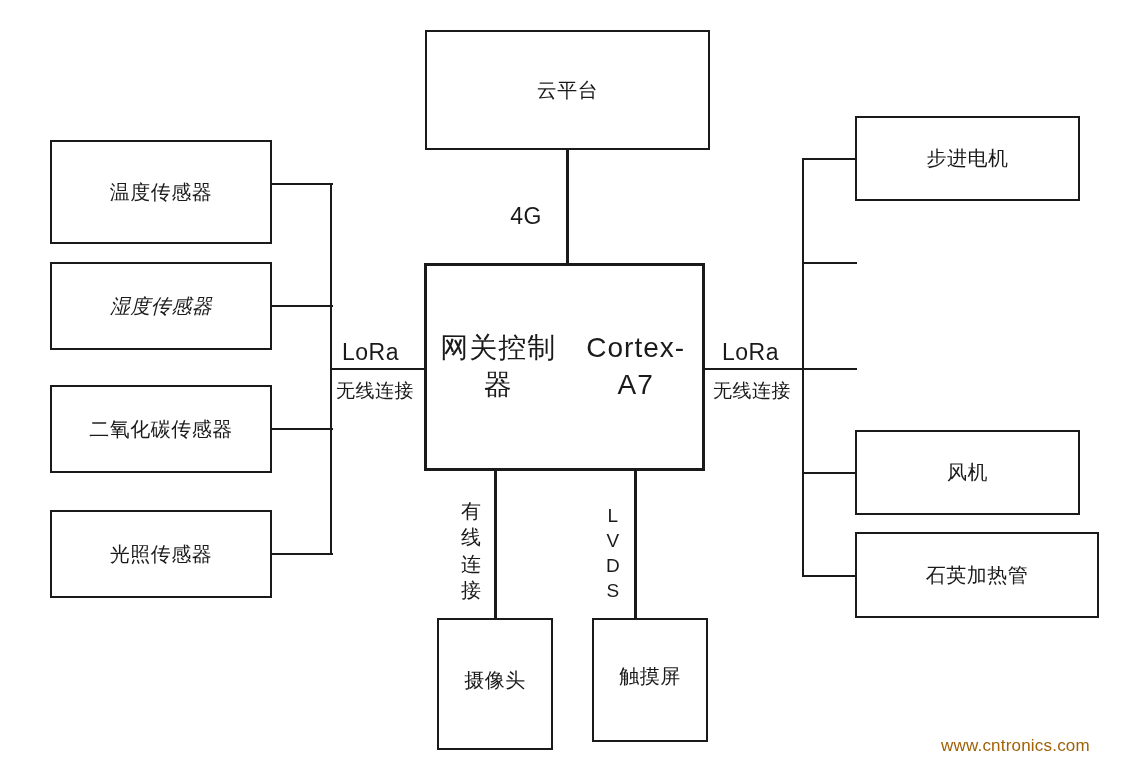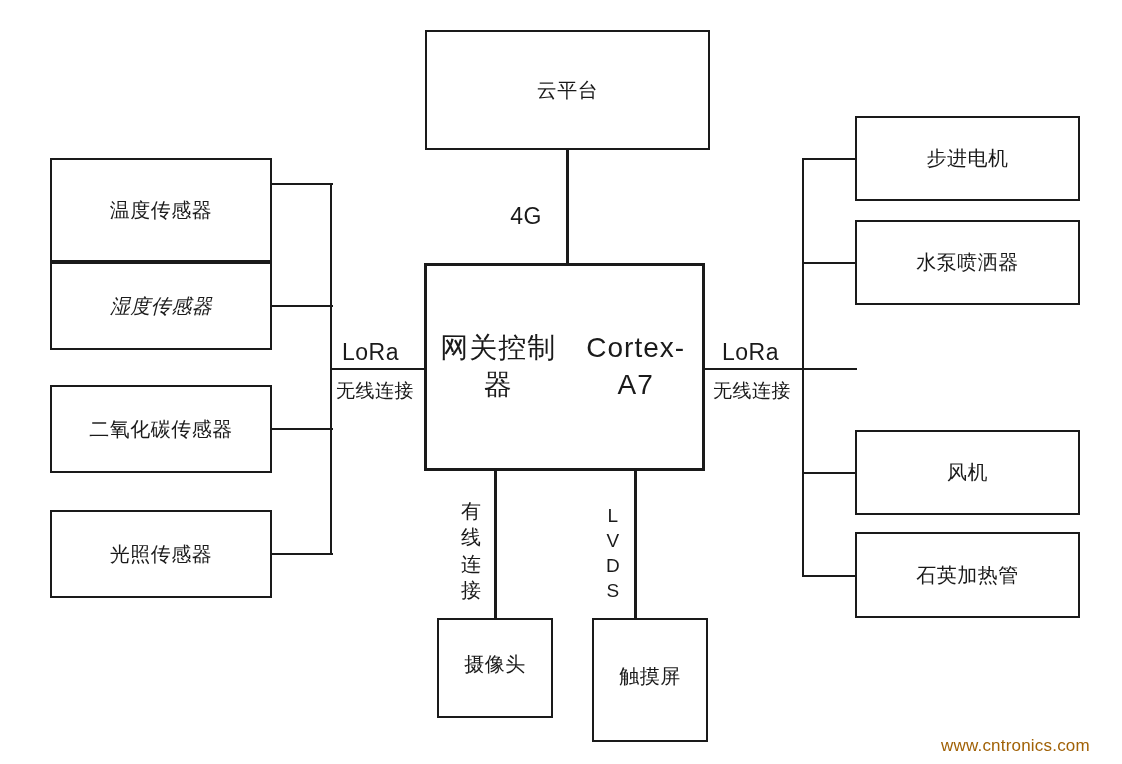--- a/index.html
+++ b/index.html
@@ -130,21 +130,21 @@
   </div>
 
   <div class="line v" style="left:566px; top:150px; width:3px; height:114px;"></div>
   <div class="edge-label g4" style="left:542px; top:203px; transform:translateX(-100%);">4G</div>
 
   <div class="node thick controller" style="left:424px; top:263px; width:281px; height:208px;">
     <span class="node-label">网关控制器</span>
     <span class="node-label">Cortex-A7</span>
   </div>
 
-  <div class="node" style="left:50px; top:140px; width:222px; height:104px;margin-top:18px;">
+  <div class="node" style="left:50px; top:140px; width:222px; height:104px;">
     <span class="node-label">温度传感器</span>
   </div>
   <div class="node" style="left:50px; top:262px; width:222px; height:88px;font-style:italic;">
     <span class="node-label">湿度传感器</span>
   </div>
   <div class="node" style="left:50px; top:510px; width:222px; height:88px;">
     <span class="node-label">光照传感器</span>
   </div>
   <div class="node" style="left:50px; top:385px; width:222px; height:88px;">
     <span class="node-label">二氧化碳传感器</span>
@@ -157,43 +157,40 @@
 
   <div class="line thin-v" style="left:330px; top:183px; height:372px;"></div>
 
   <div class="line thin-h" style="left:330px; top:368px; width:96px;"></div>
   <div class="edge-label lora" style="left:342px; top:339px;">LoRa</div>
   <div class="edge-label sub" style="left:336px; top:378px;">无线连接</div>
 
   <div class="node" style="left:855px; top:116px; width:225px; height:85px;">
     <span class="node-label">步进电机</span>
   </div>
-  <div class="node" style="left:855px; top:220px; width:225px; height:85px;">
-    <span class="node-label">水泵喷洒器</span>
-  </div>
   <div class="node" style="left:855px; top:430px; width:225px; height:85px;">
     <span class="node-label">风机</span>
   </div>
-  <div class="node" style="left:855px; top:532px; width:225px; height:86px;">
+  <div class="node" style="left:855px; top:532px; width:244px; height:86px;">
     <span class="node-label">石英加热管</span>
   </div>
 
   <div class="line thin-h" style="left:802px; top:158px; width:55px;"></div>
   <div class="line thin-h" style="left:802px; top:262px; width:55px;"></div>
   <div class="line thin-h" style="left:802px; top:368px; width:55px;"></div>
   <div class="line thin-h" style="left:802px; top:472px; width:55px;"></div>
   <div class="line thin-h" style="left:802px; top:575px; width:55px;"></div>
 
   <div class="line thin-v" style="left:802px; top:158px; height:419px;"></div>
 
   <div class="line thin-h" style="left:703px; top:368px; width:101px;"></div>
   <div class="edge-label lora" style="left:722px; top:339px;">LoRa</div>
   <div class="edge-label sub" style="left:713px; top:378px;">无线连接</div>
 
-  <div class="node peripheral" style="left:437px; top:618px; width:116px; height:100px;">
+  <div class="node peripheral" style="left:437px; top:618px; width:116px; height:132px;">
     <span class="node-label">摄像头</span>
   </div>
   <div class="node peripheral" style="left:592px; top:618px; width:116px; height:124px;">
     <span class="node-label">触摸屏</span>
   </div>
 
   <div class="line v" style="left:494px; top:470px; width:3px; height:150px;"></div>
   <div class="vlabel cjk" style="left:461px; top:498px;">
     <span>有</span>
     <span>线</span>

